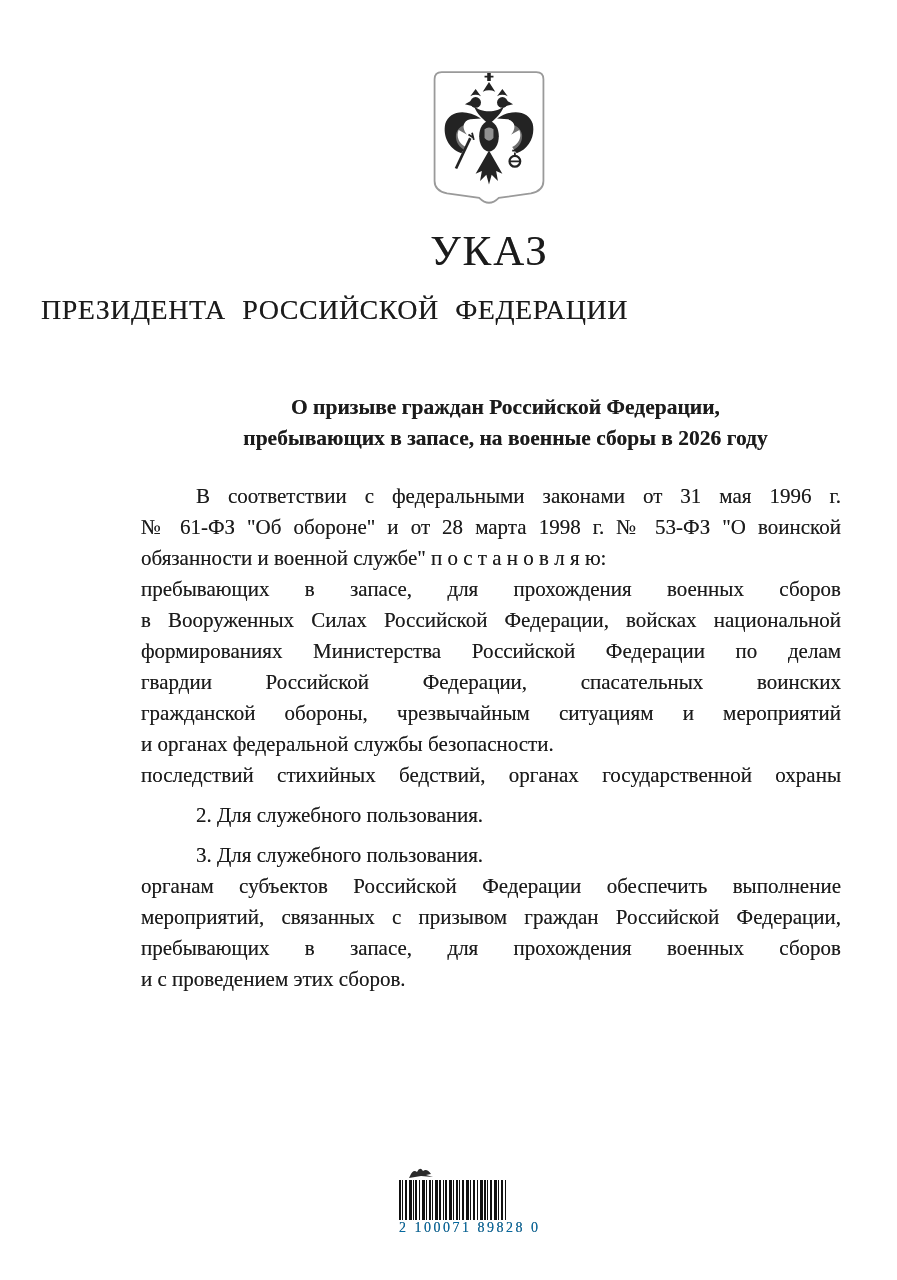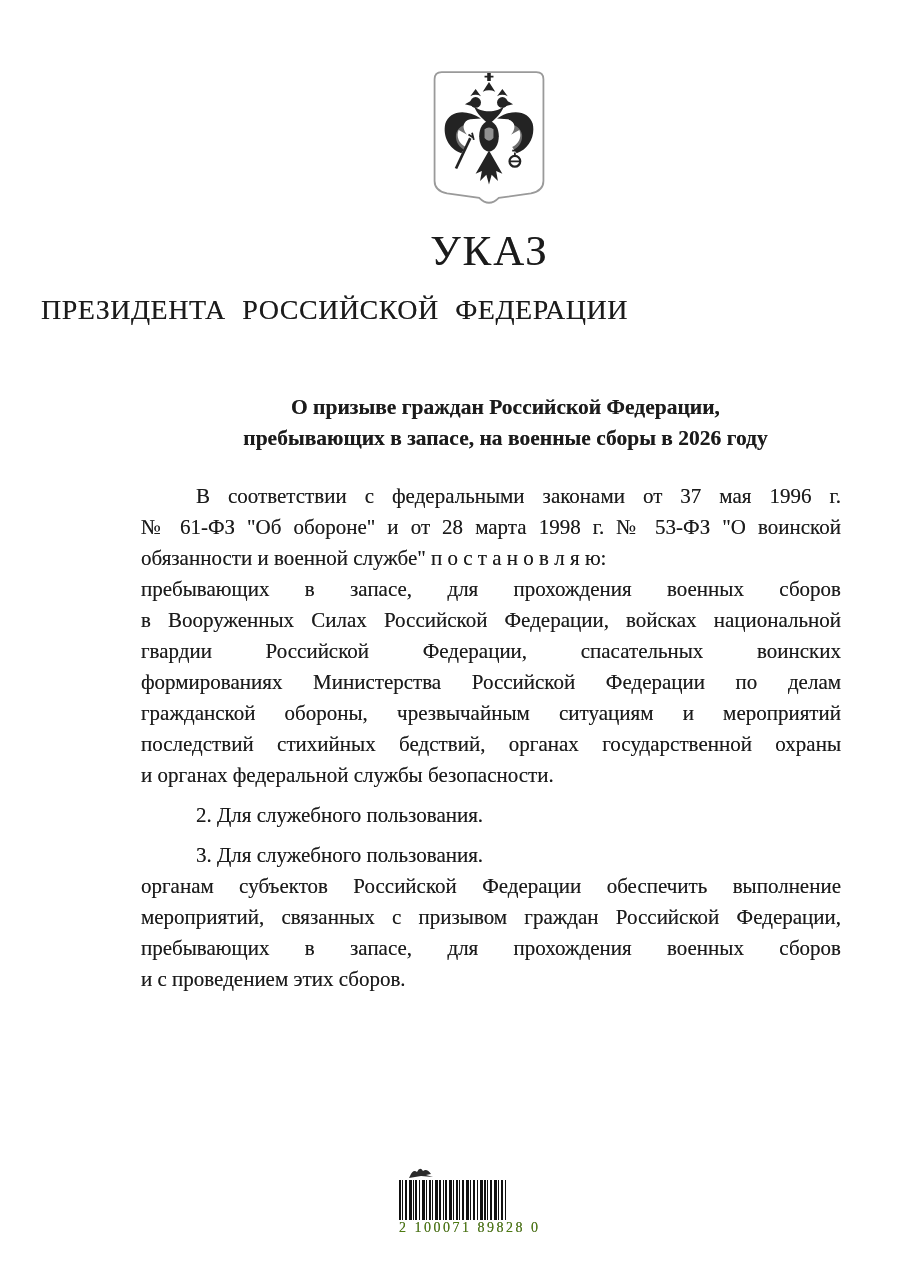--- a/index.html
+++ b/index.html
@@ -41,21 +41,21 @@
   .line.indent{text-indent:55px;}
   .line.gap{margin-top:9px;}
   .barcode-block{
     position:absolute;left:358px;top:1166px;width:140px;
   }
   .barcode-eagle{display:block;margin-left:8px;margin-bottom:1px;}
   .barcode-bars{display:block;}
   .barcode-digits{
     margin-top:0px;
     font-family:"Liberation Serif","DejaVu Serif",serif;
-    font-size:14px;letter-spacing:2.5px;color:#4d7c0f;
+    font-size:14px;letter-spacing:2.5px;color:#0369a1;
     white-space:nowrap;
   }
 </style>
 </head>
 <body>
 
 <div class="page">
 
   <div class="emblem">
     <svg width="116" height="142" viewBox="0 0 130 158" xmlns="http://www.w3.org/2000/svg">
@@ -101,30 +101,30 @@
   <div class="doc-type">УКАЗ</div>
 
   <div class="issuer">ПРЕЗИДЕНТА РОССИЙСКОЙ ФЕДЕРАЦИИ</div>
 
   <div class="doc-title">
     <div>О призыве граждан Российской Федерации,</div>
     <div>пребывающих в запасе, на военные сборы в 2026 году</div>
   </div>
 
   <div class="body-text">
-    <div class="line j indent">В соответствии с федеральными законами от 37 мая 1996 г.</div>
+    <div class="line j indent">В соответствии с федеральными законами от 31 мая 1996 г.</div>
     <div class="line j">№ 61-ФЗ "Об обороне" и от 28 марта 1998 г. № 53-ФЗ "О воинской</div>
     <div class="line last">обязанности и военной службе" п о с т а н о в л я ю:</div>
     <div class="line j">пребывающих в запасе, для прохождения военных сборов</div>
     <div class="line j">в Вооруженных Силах Российской Федерации, войсках национальной</div>
+    <div class="line j">формированиях Министерства Российской Федерации по делам</div>
     <div class="line j">гвардии Российской Федерации, спасательных воинских</div>
-    <div class="line j">формированиях Министерства Российской Федерации по делам</div>
     <div class="line j">гражданской обороны, чрезвычайным ситуациям и мероприятий</div>
+    <div class="line last">и органах федеральной службы безопасности.</div>
     <div class="line j">последствий стихийных бедствий, органах государственной охраны</div>
-    <div class="line last">и органах федеральной службы безопасности.</div>
     <div class="line last indent gap">2. Для служебного пользования.</div>
     <div class="line last indent gap">3. Для служебного пользования.</div>
     <div class="line j">органам субъектов Российской Федерации обеспечить выполнение</div>
     <div class="line j">мероприятий, связанных с призывом граждан Российской Федерации,</div>
     <div class="line j">пребывающих в запасе, для прохождения военных сборов</div>
     <div class="line last">и с проведением этих сборов.</div>
   </div>
 
   <div class="barcode-block">
     <svg class="barcode-eagle" width="30" height="13" viewBox="0 0 30 13" xmlns="http://www.w3.org/2000/svg">

